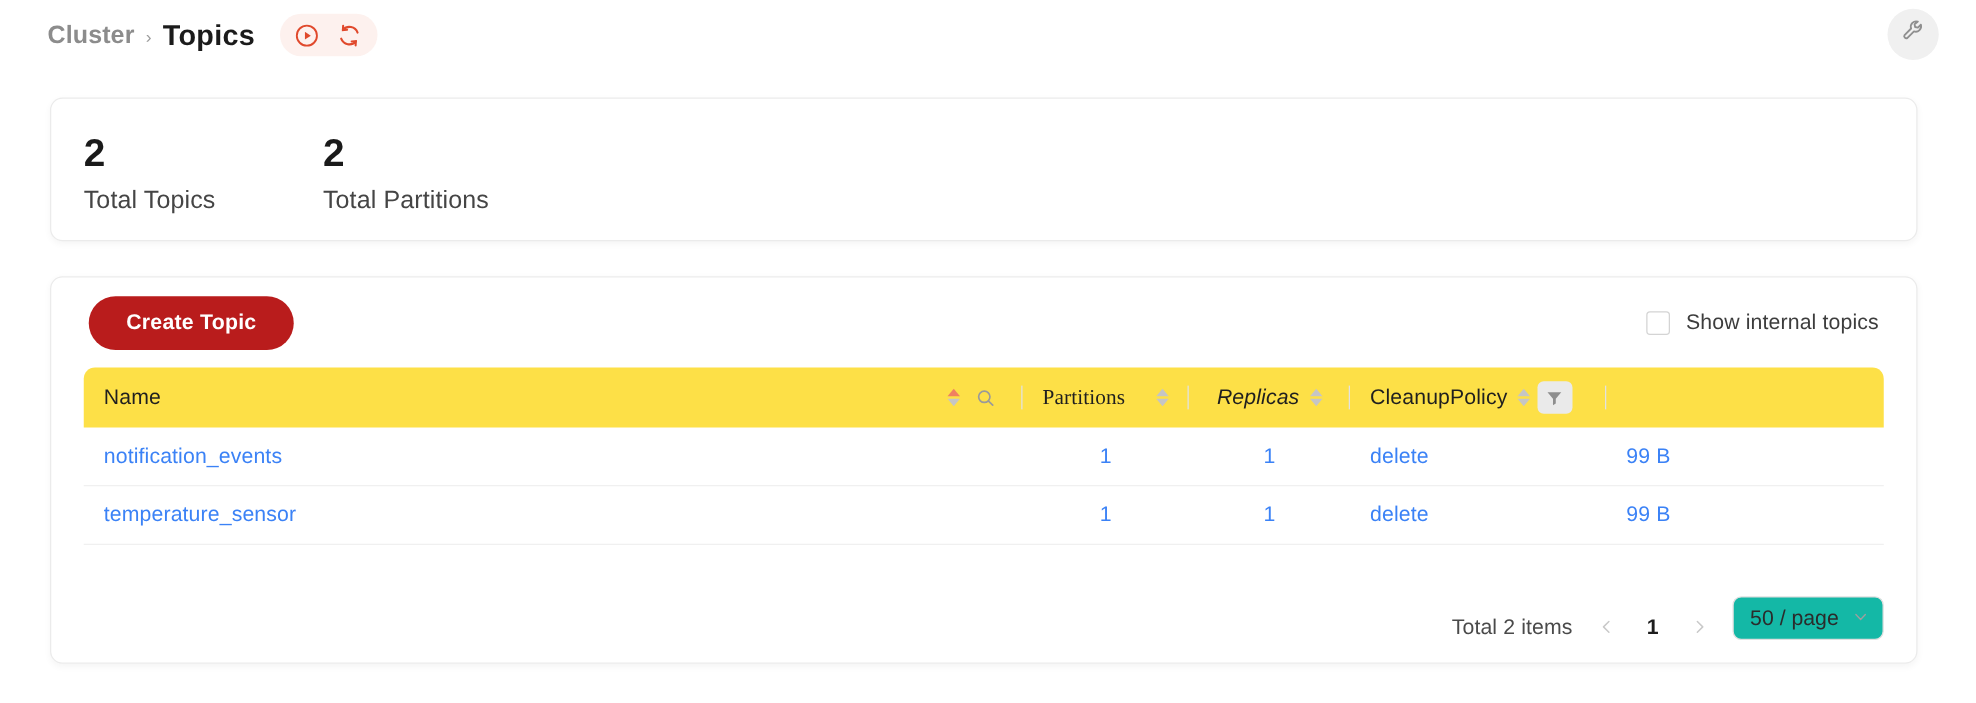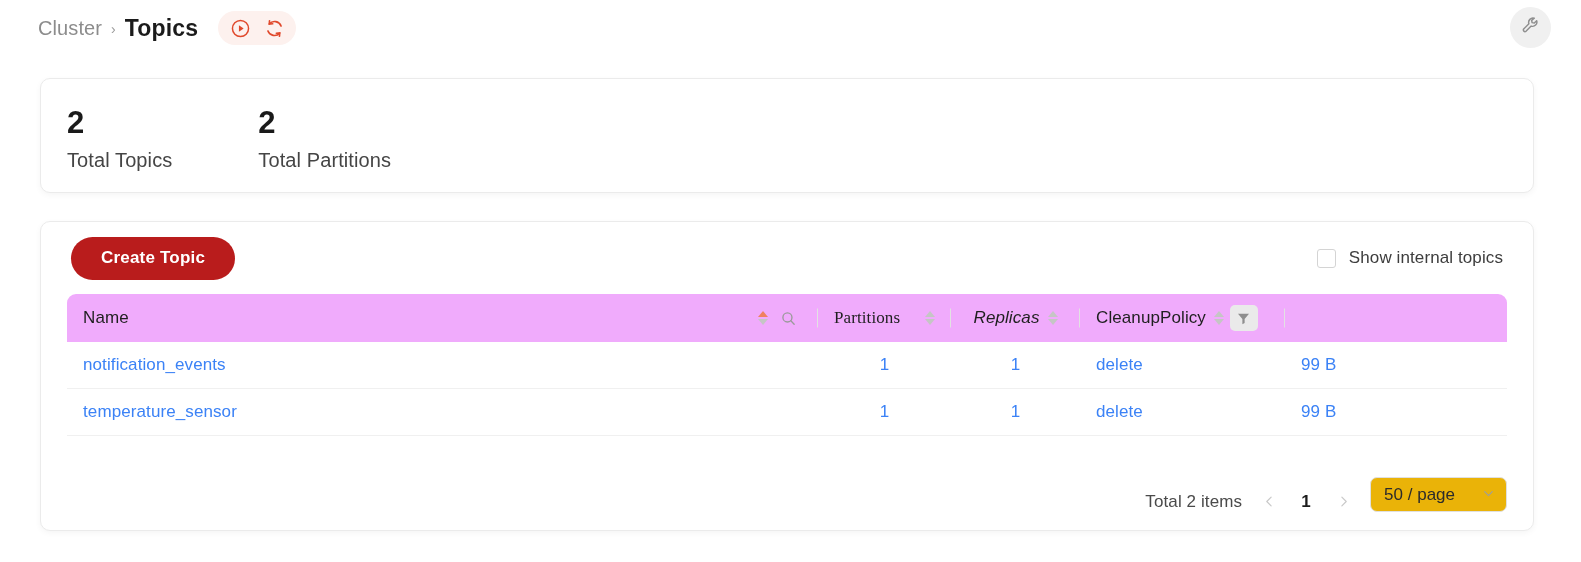--- a/index.html
+++ b/index.html
@@ -15,21 +15,21 @@
   
   .header {
     position: absolute; left: 0; top: 0; width: 1581px; height: 56px;
     display: flex; align-items: center;
   }
   .breadcrumb {
     display: flex; align-items: center; gap: 9px;
     margin-left: 38px; height: 40px;
   }
   .crumb-root {
-    font-size: 20px; color: #8c8c8c; letter-spacing: .1px;
+    font-size: 20px; color: #8c8c8c; letter-spacing: .1px; font-weight: bold;
   }
   .crumb-sep {
     font-size: 14px; color: #9b9b9b; line-height: 1;
     transform: translateY(1px);
   }
   .crumb-current {
     font-size: 23px; font-weight: bold; color: #1b1b1b; letter-spacing: .2px;
   }
   .action-pill {
     display: flex; align-items: center; gap: 12px;
@@ -91,21 +91,21 @@
   .checkbox {
     width: 19px; height: 19px;
     border: 1.5px solid #d4d4d4; border-radius: 3px; background: #fff;
   }
   .internal-label { font-size: 17px; color: #3d3d3d; letter-spacing: .1px; }
 
   
   .table { margin: 0 26px; }
   .thead {
     display: flex; align-items: stretch;
-    background: #f0abfc;
+    background: #fde047;
     border-radius: 9px 9px 0 0;
     height: 48px;
     overflow: hidden;
   }
   .th {
     display: flex; align-items: center;
     font-size: 17px; color: #1f1f1f; letter-spacing: .1px;
     position: relative;
     padding: 0 16px;
   }
@@ -161,24 +161,24 @@
   .page-total { font-size: 17px; color: #4a4a4a; letter-spacing: .1px; }
   .page-arrow {
     width: 22px; height: 22px; display: flex; align-items: center; justify-content: center;
     color: #c9c9c9; font-size: 17px; cursor: pointer;
   }
   .page-num {
     font-size: 17px; font-weight: bold; color: #1d1d1d;
     min-width: 20px; text-align: center; cursor: pointer;
   }
   .page-size {
-    display: flex; align-items: center; gap: 27px;
+    display: flex; align-items: center; gap: 11px;
     border: 1px solid #e0e0e0; border-radius: 7px;
     height: 35px; padding: 0 11px 0 13px;
-    font-size: 17px; color: #2b2b2b; cursor: pointer; background: #eab308; margin-top: 26px;
+    font-size: 17px; color: #2b2b2b; cursor: pointer; background: #14b8a6; margin-top: 26px;
   }
 </style>
 </head>
 <body>
 
 <div class="page">
 
   <div class="header">
     <div class="breadcrumb">
       <span class="crumb-root">Cluster</span>

